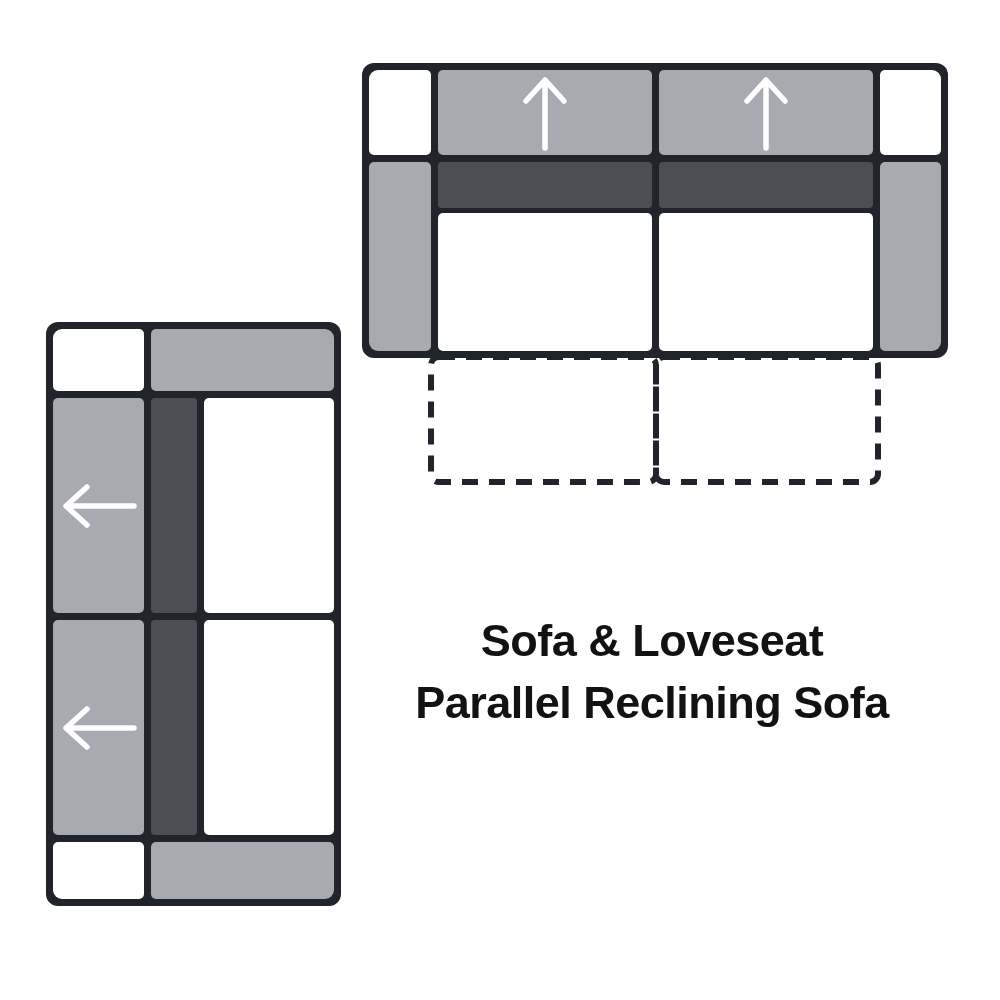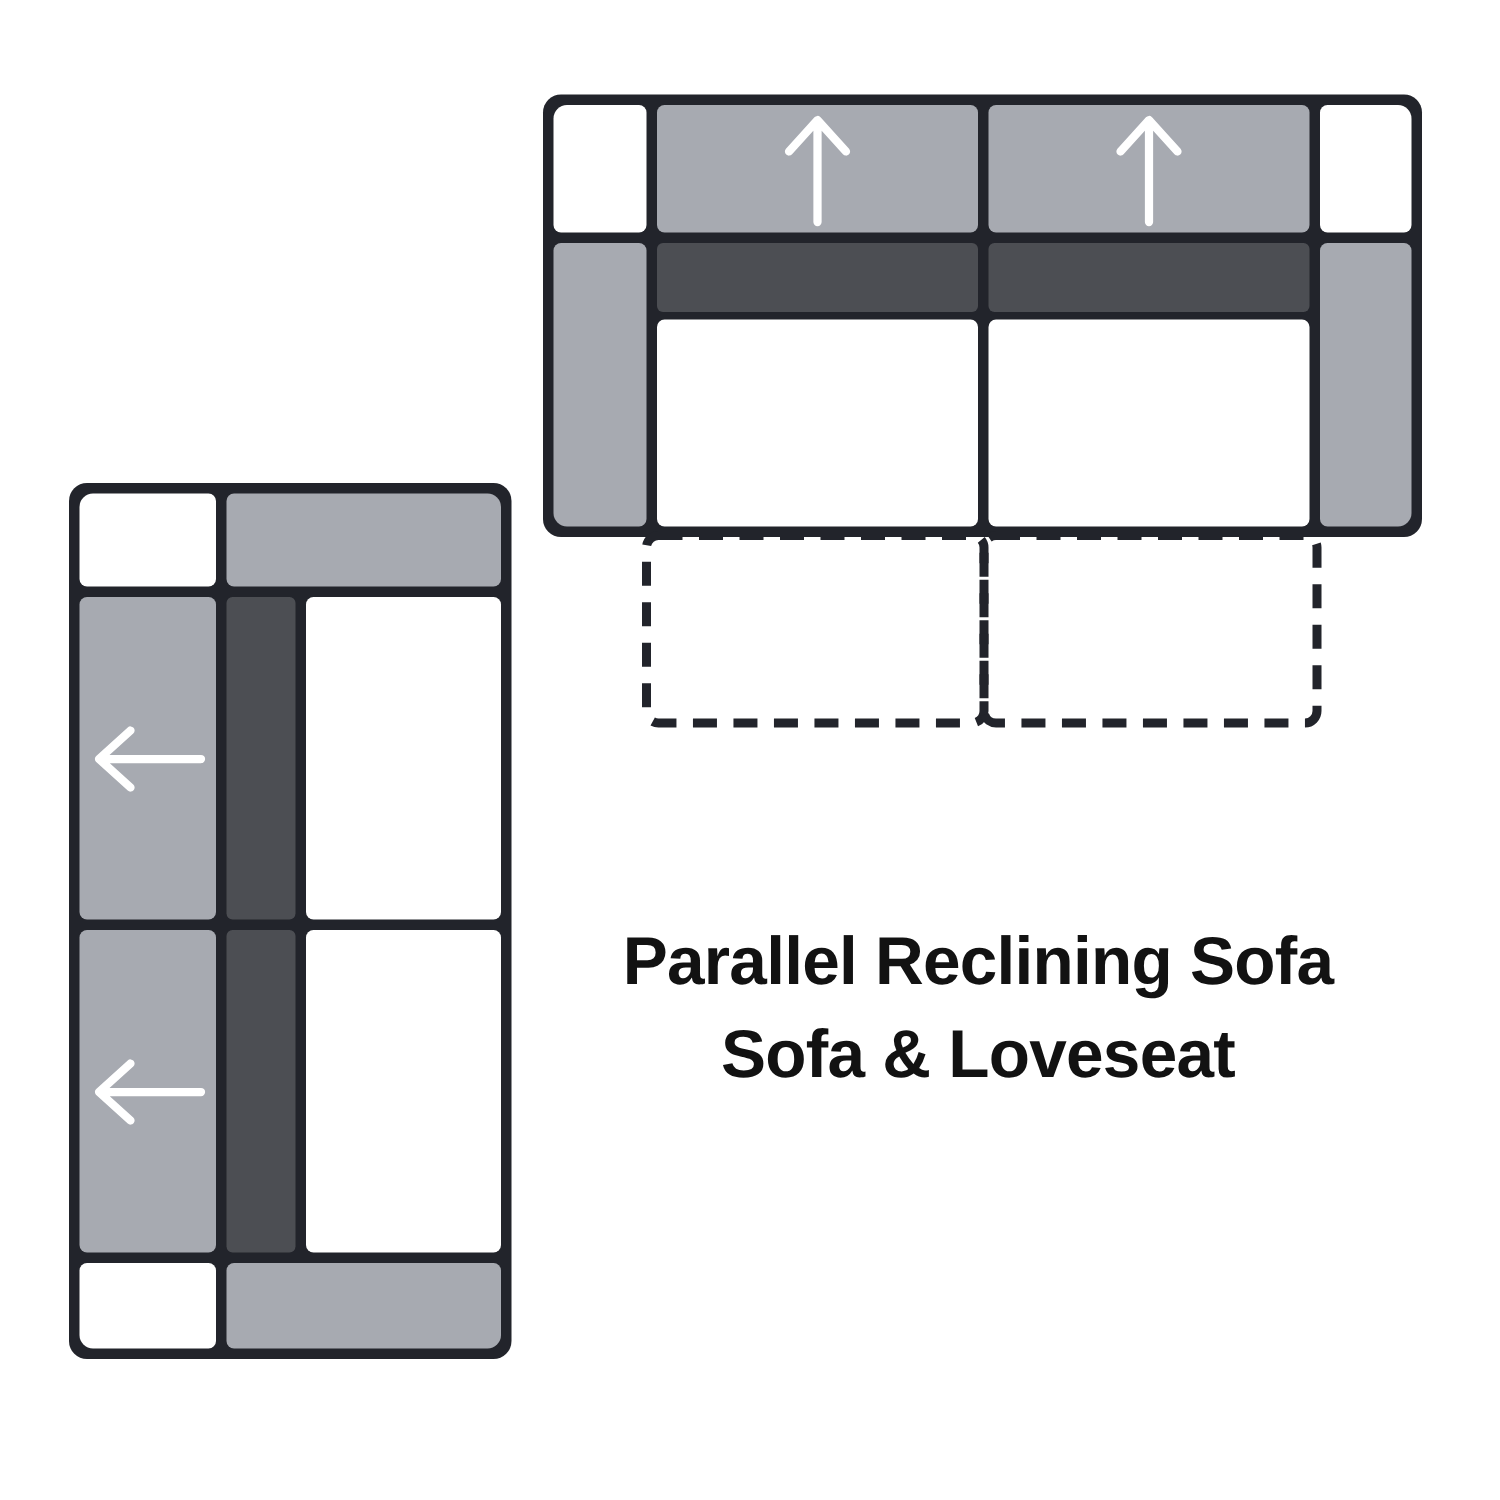--- a/index.html
+++ b/index.html
@@ -112,17 +112,17 @@
     </div>
     <div class="cell dark l-strip-1"></div>
     <div class="cell dark l-strip-2"></div>
     <div class="cell white l-seat-1"></div>
     <div class="cell white l-seat-2"></div>
     <div class="cell white l-corner-b"></div>
     <div class="cell gray l-arm-b"></div>
   </div>
 
   <div class="caption">
+    <div>Sofa &amp; Loveseat</div>
     <div>Parallel Reclining Sofa</div>
-    <div>Sofa &amp; Loveseat</div>
   </div>
 
 </div>
 
 </body></html>

